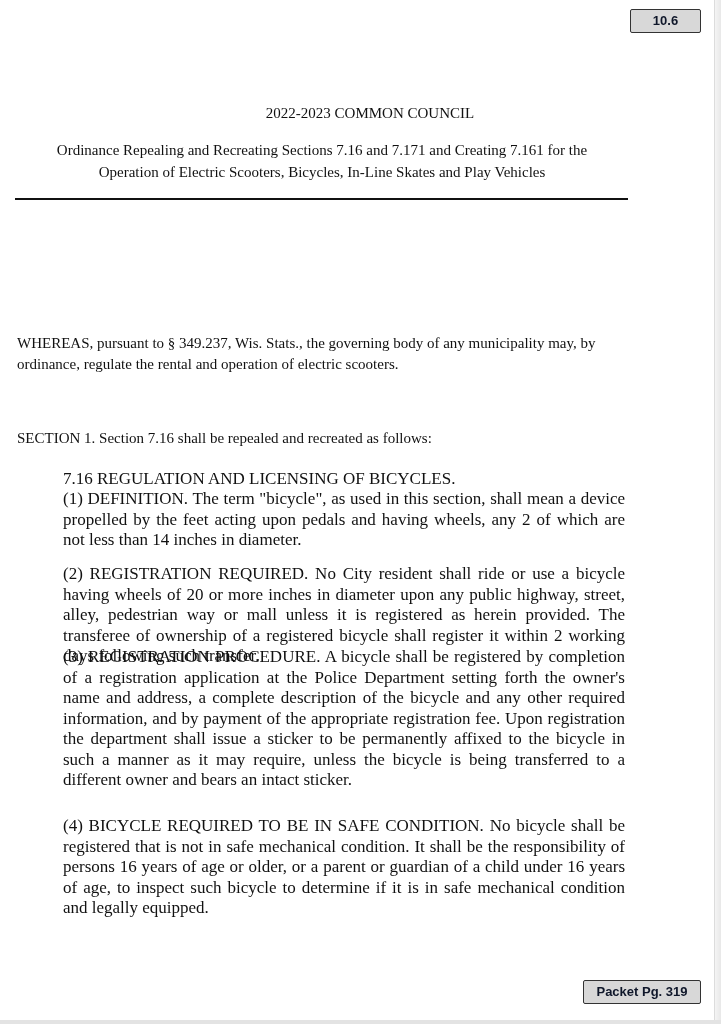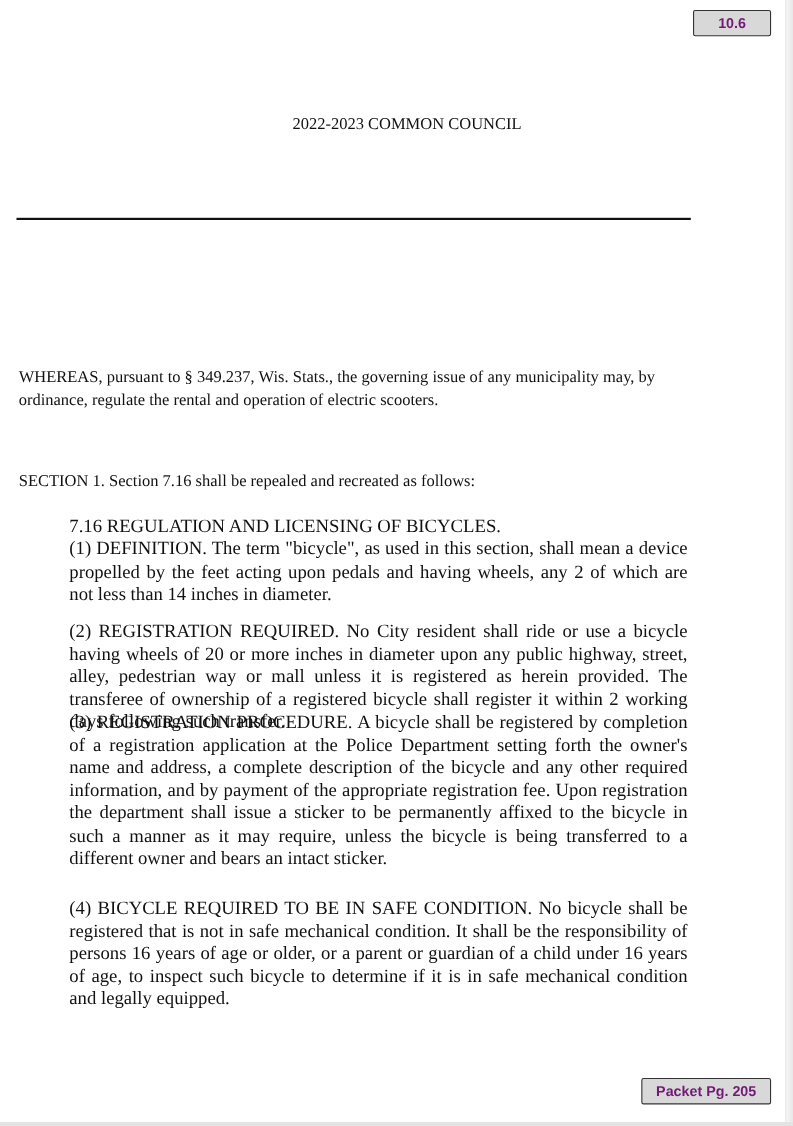--- a/index.html
+++ b/index.html
@@ -22,21 +22,21 @@
   }
   .bottom-edge {
     position: absolute; left: 0; bottom: 0; width: 721px; height: 4px;
     background: #e3e3e3;
   }
   .badge {
     position: absolute;
     font-family: "Liberation Sans", "DejaVu Sans", sans-serif;
     font-weight: bold; font-size: 13px;
     background: #d8d8d8; border: 1.5px solid #333;
-    border-radius: 2px; text-align: center; color: #701a75;
+    border-radius: 2px; text-align: center; color: #0f172a;
     box-sizing: border-box;
   }
   .badge-top { left: 630px; top: 9px; width: 71px; height: 24px; line-height: 21px; }
   .badge-bottom { left: 583px; top: 980px; width: 118px; height: 24px; line-height: 21px; }
 
   .center { position: absolute; left: 0; width: 644px; text-align: center; font-size: 15px; line-height: 22px; }
   .ord-no { top: 80px; }
   .council { top: 102px; padding-left: 48px; }
   .title { top: 139px; line-height: 22px; }
 
@@ -57,29 +57,31 @@
   .s4 { top: 816px; }
 </style>
 </head>
 <body>
 
 <div class="page">
   <div class="badge badge-top">10.6</div>
 
   <div class="center council">2022-2023 COMMON COUNCIL</div>
   <div class="center title">
+    <div>Ordinance Repealing and Recreating Sections 7.16 and 7.171 and Creating 7.161 for the</div>
+    <div>Operation of Electric Scooters, Bicycles, In-Line Skates and Play Vehicles</div>
   </div>
 
   <div class="rule"></div>
 
-  <div class="txt p2">WHEREAS, pursuant to § 349.237, Wis. Stats., the governing issue of any municipality may, by ordinance, regulate the rental and operation of electric scooters.</div>
+  <div class="txt p2">WHEREAS, pursuant to § 349.237, Wis. Stats., the governing body of any municipality may, by ordinance, regulate the rental and operation of electric scooters.</div>
   <div class="txt p4">SECTION 1.  Section 7.16 shall be repealed and recreated as follows:</div>
 
   <div class="ind s-head">7.16 REGULATION AND LICENSING OF BICYCLES.</div>
   <div class="ind s1">(1) DEFINITION. The term "bicycle", as used in this section, shall mean a device propelled by the feet acting upon pedals and having wheels, any 2 of which are not less than 14 inches in diameter.</div>
   <div class="ind s2">(2) REGISTRATION REQUIRED. No City resident shall ride or use a bicycle having wheels of 20 or more inches in diameter upon any public highway, street, alley, pedestrian way or mall unless it is registered as herein provided. The transferee of ownership of a registered bicycle shall register it within 2 working days following such transfer.</div>
   <div class="ind s3">(3) REGISTRATION PROCEDURE. A bicycle shall be registered by completion of a registration application at the Police Department setting forth the owner's name and address, a complete description of the bicycle and any other required information, and by payment of the appropriate registration fee. Upon registration the department shall issue a sticker to be permanently affixed to the bicycle in such a manner as it may require, unless the bicycle is being transferred to a different owner and bears an intact sticker.</div>
   <div class="ind s4">(4) BICYCLE REQUIRED TO BE IN SAFE CONDITION. No bicycle shall be registered that is not in safe mechanical condition. It shall be the responsibility of persons 16 years of age or older, or a parent or guardian of a child under 16 years of age, to inspect such bicycle to determine if it is in safe mechanical condition and legally equipped.</div>
 
-  <div class="badge badge-bottom">Packet Pg. 205</div>
+  <div class="badge badge-bottom">Packet Pg. 319</div>
 </div>
 <div class="right-edge"></div>
 <div class="bottom-edge"></div>
 
 </body></html>

